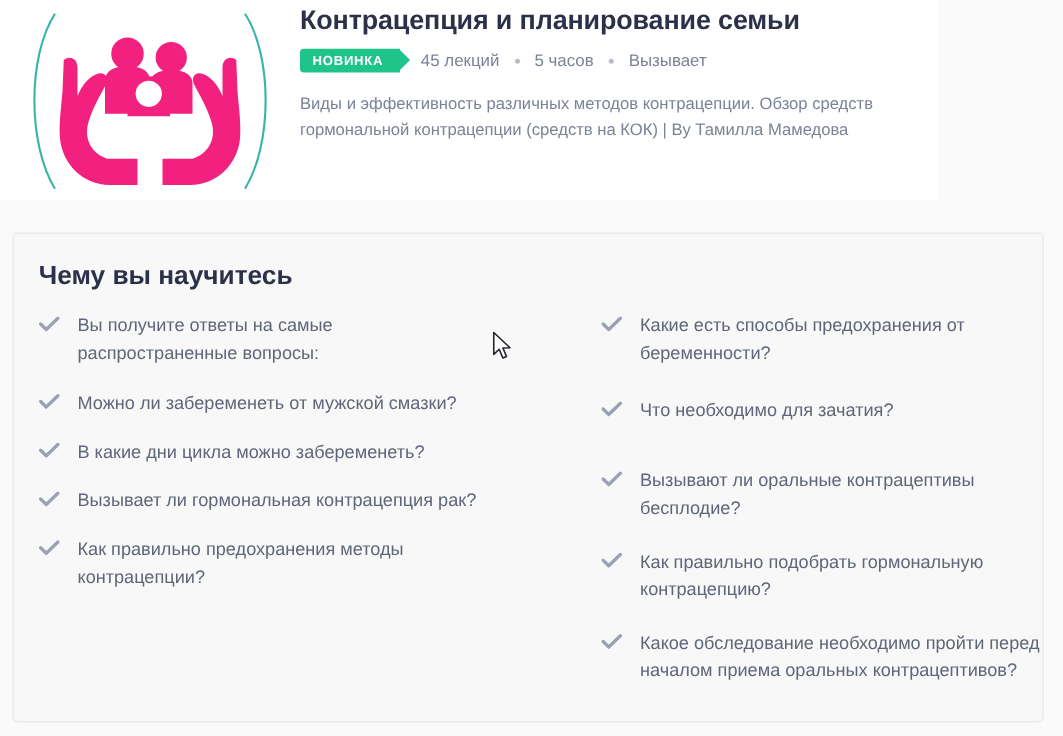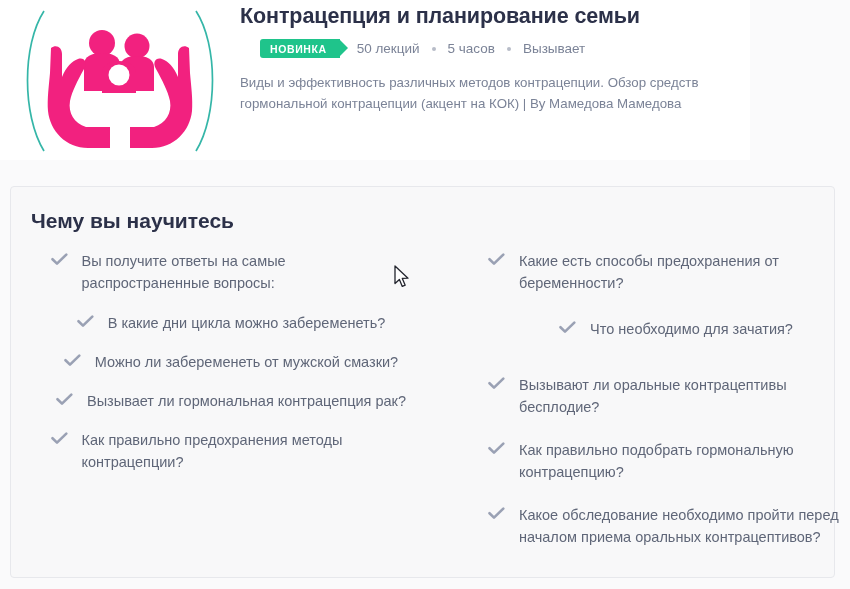--- a/index.html
+++ b/index.html
@@ -67,21 +67,20 @@
     color: #ffffff;
     font-size: 10.5px;
     font-weight: bold;
     letter-spacing: 0.6px;
     padding: 4px 13px 4px 10px;
     border-radius: 3px 0 0 3px;
     line-height: 1;
     height: 11px;
     display: flex;
     align-items: center;
-    margin-left: 20px;
   }
   .badge-new::after {
     content: "";
     position: absolute;
     right: -8px;
     top: 0;
     width: 0;
     height: 0;
     border-top: 9.5px solid transparent;
     border-bottom: 9.5px solid transparent;
@@ -144,21 +143,20 @@
   .learn-col.right {
     width: 390px;
     flex: 0 0 390px;
     margin-left: 50px;
   }
 
   .learn-item {
     display: flex;
     align-items: flex-start;
     margin-bottom: 19px;
-    justify-content: center;
   }
   .learn-item .check-icon {
     flex: 0 0 auto;
     width: 17px;
     height: 18px;
     margin-right: 14px;
     margin-top: 3px;
   }
   .learn-item .check-icon svg {
     display: block;
@@ -218,28 +216,28 @@
                C 148 77, 154 88, 156 98 C 158 110, 152 120, 140 124 L 116 124 L 116 145 L 138 145
                C 160 145, 176 128, 178 108 C 179 96, 177 82, 176 70 Z" fill="#f2217f"></path>
     </svg>
   </div>
 
   <div class="header-text">
     <h1 class="course-title">Контрацепция и планирование семьи</h1>
 
     <div class="meta-row">
       <span class="badge-new">НОВИНКА</span>
-      <span class="meta-item">50 лекций</span>
+      <span class="meta-item">45 лекций</span>
       <span class="meta-dot"></span>
       <span class="meta-item">5 часов</span>
       <span class="meta-dot"></span>
       <span class="meta-item">Вызывает</span>
     </div>
 
-    <p class="course-desc">Виды и эффективность различных методов контрацепции. Обзор средств гормональной контрацепции (акцент на КОК) | Ву Мамедова Мамедова</p>
+    <p class="course-desc">Виды и эффективность различных методов контрацепции. Обзор средств гормональной контрацепции (средств на КОК) | Ву Тамилла Мамедова</p>
   </div>
 </div>
 
 <div class="learn-card">
   <h2 class="learn-title">Чему вы научитесь</h2>
 
   <div class="learn-columns">
 
     <div class="learn-col left">
       <div class="learn-item">
@@ -249,29 +247,29 @@
             </svg>
         </span>
         <span class="item-text">Вы получите ответы на самые распространенные вопросы:</span>
       </div>
       <div class="learn-item">
         <span class="check-icon">
           <svg width="17" height="13" viewBox="0 0 17 13">
               <path d="M1.5 6.2 L6 10.6 L15.3 1.6" fill="none" stroke="#9aa1b4" stroke-width="2.6" stroke-linecap="round" stroke-linejoin="round"></path>
             </svg>
         </span>
+        <span class="item-text">Можно ли забеременеть от мужской смазки?</span>
+      </div>
+      <div class="learn-item">
+        <span class="check-icon">
+          <svg width="17" height="13" viewBox="0 0 17 13">
+              <path d="M1.5 6.2 L6 10.6 L15.3 1.6" fill="none" stroke="#9aa1b4" stroke-width="2.6" stroke-linecap="round" stroke-linejoin="round"></path>
+            </svg>
+        </span>
         <span class="item-text">В какие дни цикла можно забеременеть?</span>
-      </div>
-      <div class="learn-item">
-        <span class="check-icon">
-          <svg width="17" height="13" viewBox="0 0 17 13">
-              <path d="M1.5 6.2 L6 10.6 L15.3 1.6" fill="none" stroke="#9aa1b4" stroke-width="2.6" stroke-linecap="round" stroke-linejoin="round"></path>
-            </svg>
-        </span>
-        <span class="item-text">Можно ли забеременеть от мужской смазки?</span>
       </div>
       <div class="learn-item">
         <span class="check-icon">
           <svg width="17" height="13" viewBox="0 0 17 13">
               <path d="M1.5 6.2 L6 10.6 L15.3 1.6" fill="none" stroke="#9aa1b4" stroke-width="2.6" stroke-linecap="round" stroke-linejoin="round"></path>
             </svg>
         </span>
         <span class="item-text">Вызывает ли гормональная контрацепция рак?</span>
       </div>
       <div class="learn-item">

